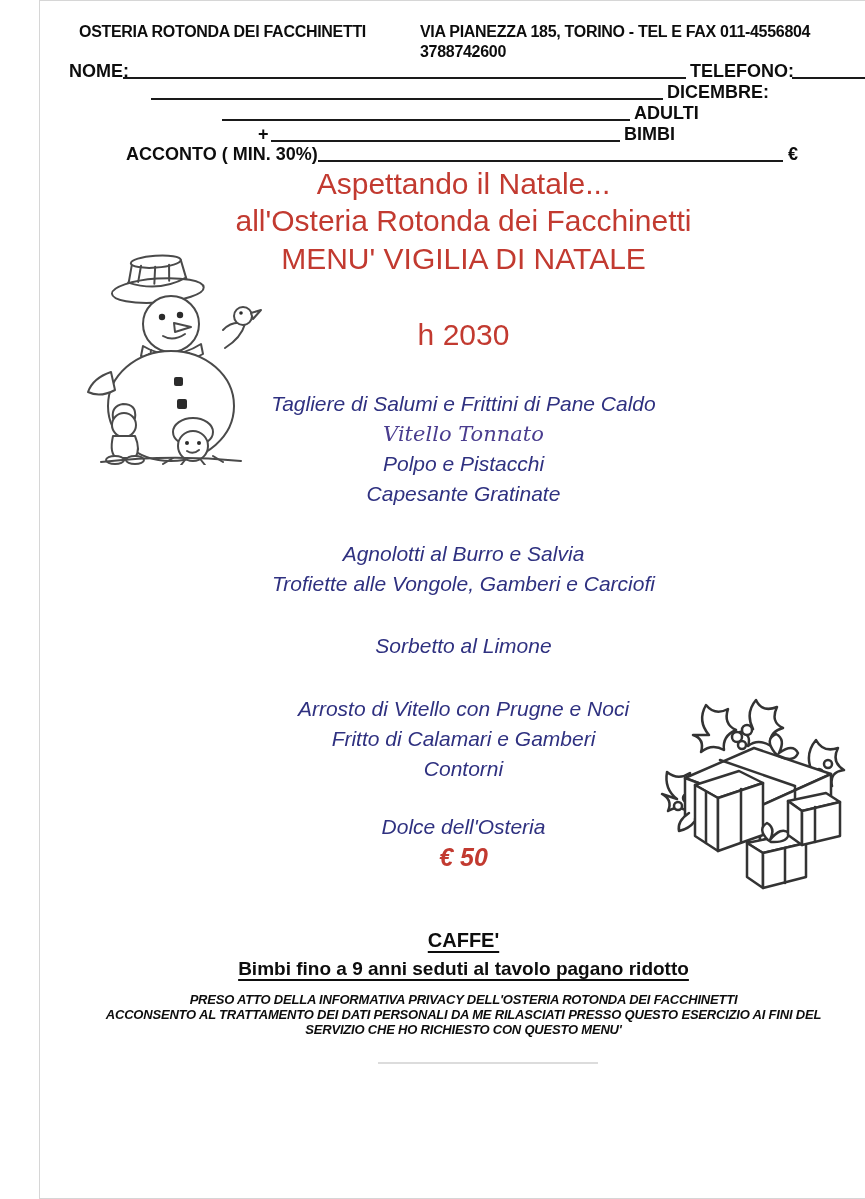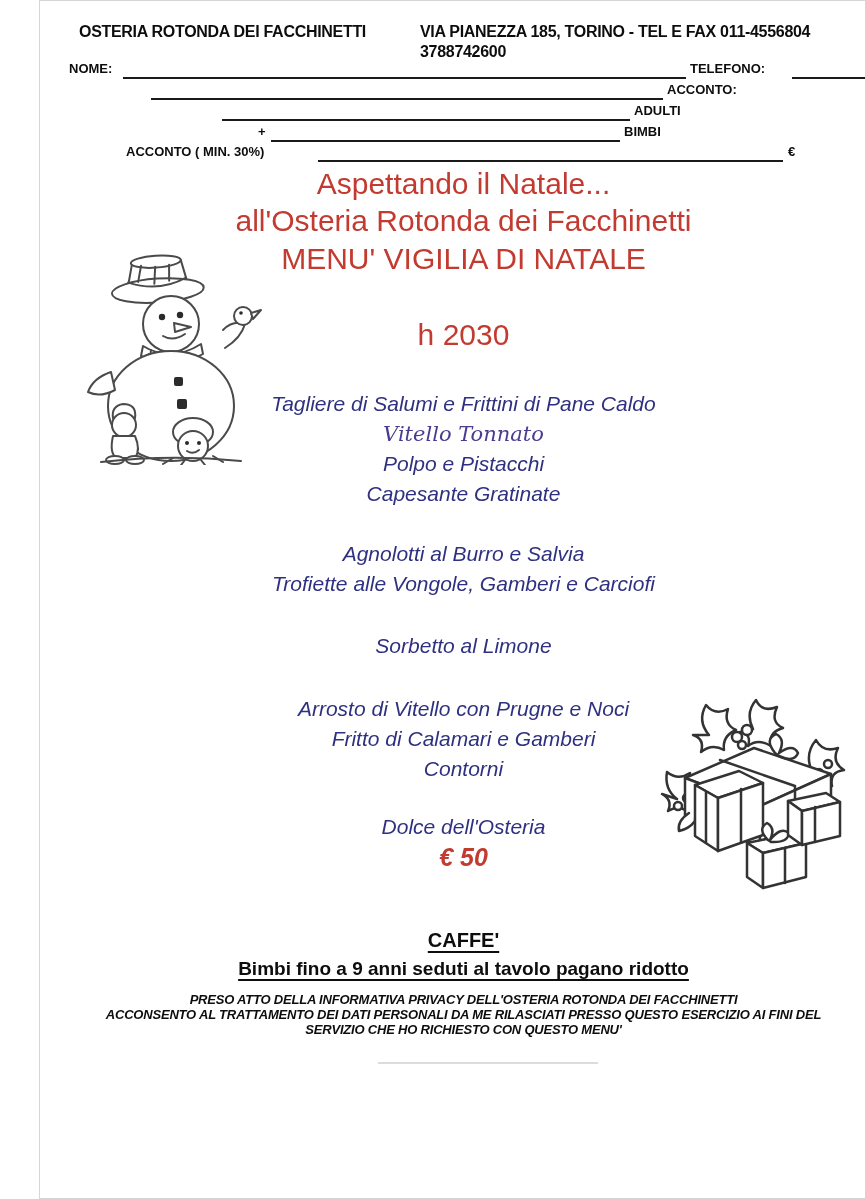--- a/index.html
+++ b/index.html
@@ -1,21 +1,21 @@
 <!DOCTYPE html>
 <html><head>
 <meta charset="utf-8">
 <style>
   html,body{margin:0;padding:0;background:#fff;}
   .page{position:relative;width:865px;height:1199px;background:#ffffff;
         font-family:"Liberation Sans",sans-serif;color:#111;overflow:hidden;margin-left:31px;}
   .scan-border{position:absolute;left:8px;top:0;width:848px;height:1197px;
         border:1px solid #d6d6d6;pointer-events:none;}
   .abs{position:absolute;}
-  .lbl{font-size:13px;font-weight:bold;white-space:nowrap;color:#0d0d0d;}
+  .lbl{font-size:18px;font-weight:bold;white-space:nowrap;color:#0d0d0d;}
   .hdr{font-size:16px;font-weight:bold;letter-spacing:-0.3px;white-space:nowrap;color:#0d0d0d;}
   .fill{border-bottom:2px solid #1a1a1a;height:2px;}
   .center{left:0;width:100%;text-align:center;}
   .title-red{font-size:30px;color:#c23a30;letter-spacing:0;}
   .item{font-style:italic;font-size:21px;color:#2f3180;}
   .item-serif{font-style:italic;font-size:21px;color:#4a3d8f;font-family:"DejaVu Serif","Liberation Serif",serif;}
   .price{font-style:italic;font-size:25px;color:#c23a30;font-weight:bold;}
   .foot{font-weight:bold;font-size:20px;text-decoration:underline;
         text-decoration-thickness:2px;text-underline-offset:4px;color:#0d0d0d;}
   .keep-spaces{white-space:pre;}
@@ -36,21 +36,21 @@
   <div class="abs hdr" style="left:48px;top:23px;">OSTERIA ROTONDA DEI FACCHINETTI</div>
   <div class="abs hdr" style="left:389px;top:23px;">VIA PIANEZZA 185, TORINO - TEL E FAX 011-4556804</div>
   <div class="abs hdr" style="left:389px;top:43px;">3788742600</div>
 
   <div class="abs lbl" style="left:38px;top:61px;">NOME:</div>
   <div class="abs fill" style="left:92px;top:75px;width:563px;"></div>
   <div class="abs lbl" style="left:659px;top:61px;">TELEFONO:</div>
   <div class="abs fill" style="left:761px;top:75px;width:92px;"></div>
 
   <div class="abs fill" style="left:120px;top:96px;width:512px;"></div>
-  <div class="abs lbl" style="left:636px;top:82px;">ACCONTO:</div>
+  <div class="abs lbl" style="left:636px;top:82px;">DICEMBRE:</div>
 
   <div class="abs fill" style="left:191px;top:117px;width:408px;"></div>
   <div class="abs lbl" style="left:603px;top:103px;">ADULTI</div>
 
   <div class="abs lbl" style="left:227px;top:124px;">+</div>
   <div class="abs fill" style="left:240px;top:138px;width:349px;"></div>
   <div class="abs lbl" style="left:593px;top:124px;">BIMBI</div>
 
   <div class="abs lbl" style="left:95px;top:144px;">ACCONTO ( MIN. 30%)</div>
   <div class="abs fill" style="left:287px;top:158px;width:465px;"></div>

